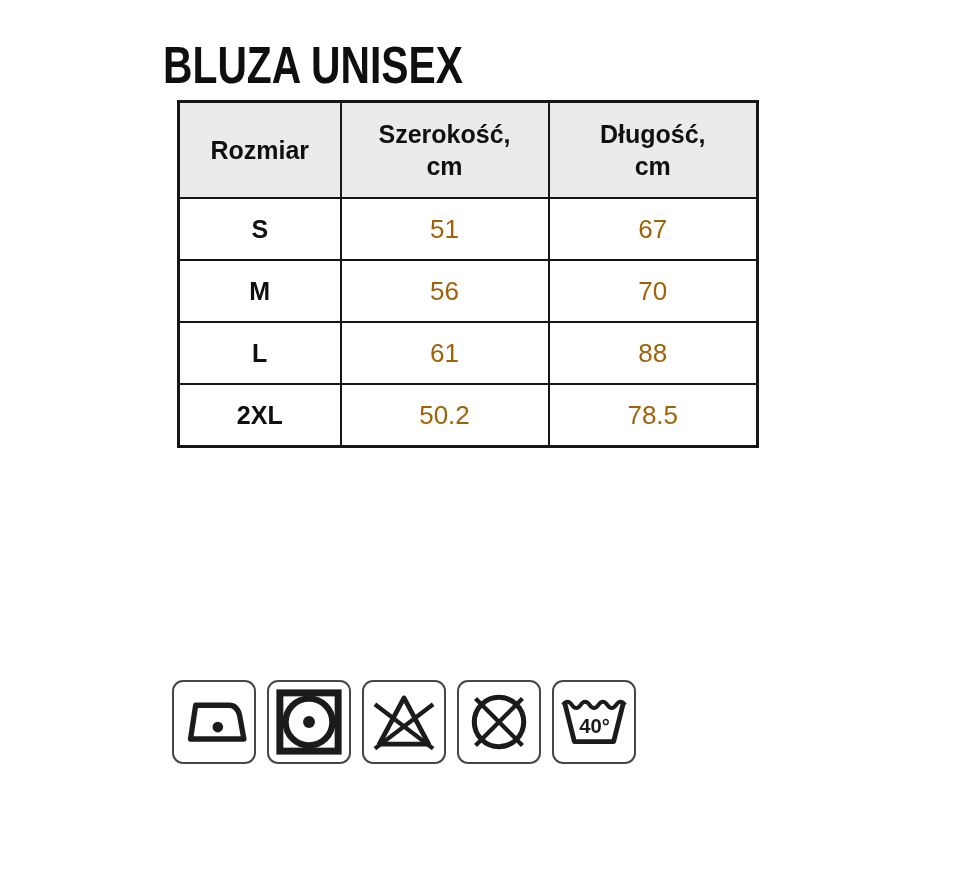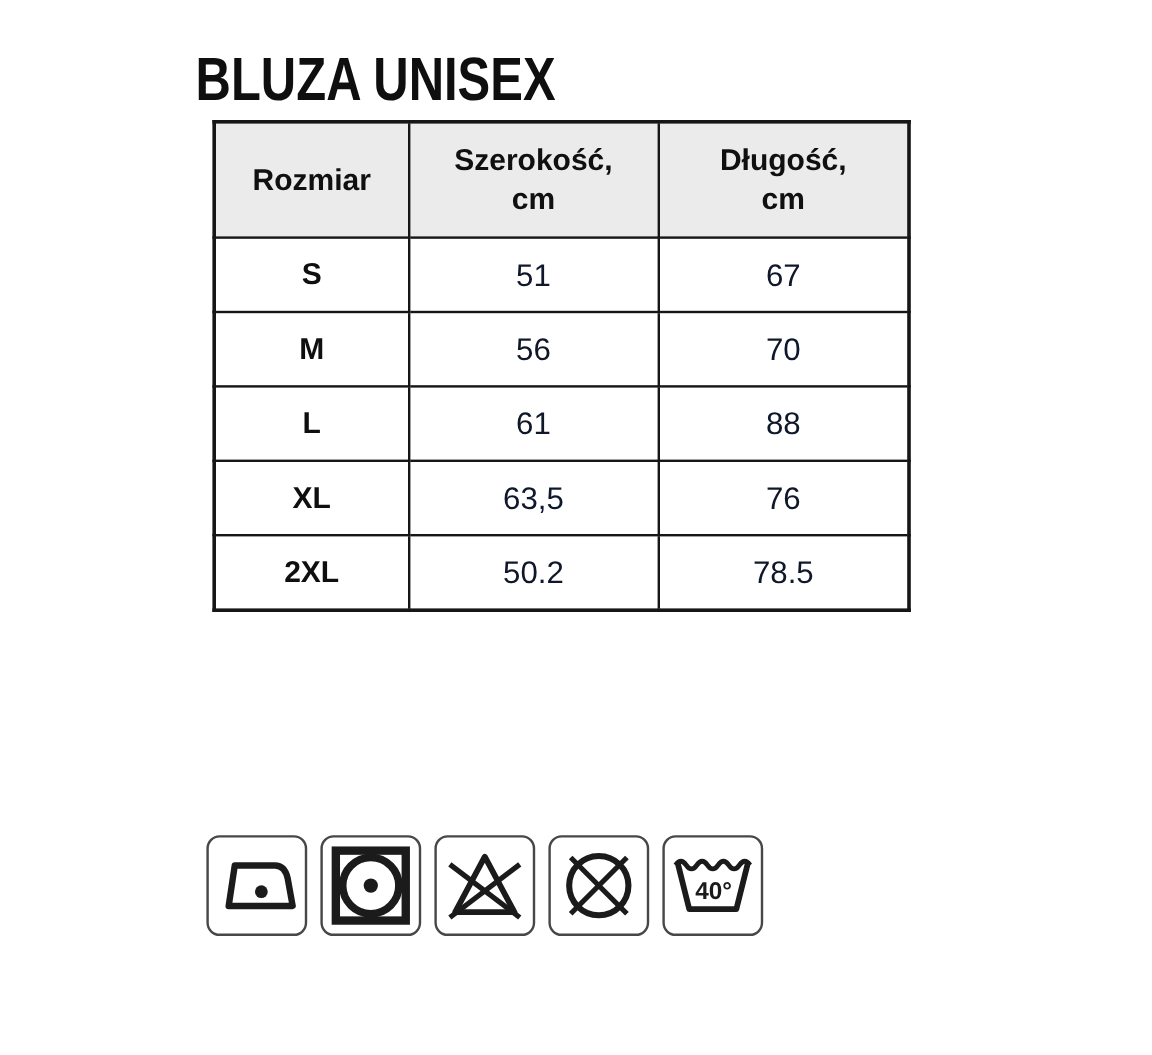--- a/index.html
+++ b/index.html
@@ -20,23 +20,23 @@
   }
   table.size-table th, table.size-table td{
     border:2px solid #161616;text-align:center;vertical-align:middle;
   }
   table.size-table th{
     background:#ebebeb;font-size:25px;font-weight:700;color:#101010;
     white-space:pre-line;line-height:32px;padding:15px 4px;
   }
   table.size-table td{height:60px;padding:0;background:#ffffff;}
   td.size-cell{font-size:25px;font-weight:700;color:#0f0f0f;}
-  td.value-cell{font-size:26px;font-weight:400;color:#0f172a;}
+  td.value-cell{font-size:26px;font-weight:400;color:#a16207;}
   .care-row{
-    position:absolute;left:172px;top:696px;display:flex;gap:11px;
+    position:absolute;left:172px;top:680px;display:flex;gap:11px;
   }
   .care-box{
     width:84px;height:84px;box-sizing:border-box;background:#ffffff;
     border:2px solid #474747;border-radius:11px;
     display:flex;align-items:center;justify-content:center;
   }
   .care-box svg{display:block;}
   .stroke{fill:none;stroke:#1b1b1b;}
   .fillglyph{fill:#1b1b1b;stroke:none;}
   .wash-temp{
@@ -74,25 +74,20 @@
       </tr>
       <tr>
         <td class="size-cell">M</td>
         <td class="value-cell">56</td>
         <td class="value-cell">70</td>
       </tr>
       <tr>
         <td class="size-cell">L</td>
         <td class="value-cell">61</td>
         <td class="value-cell">88</td>
-      </tr>
-      <tr>
-        <td class="size-cell">XL</td>
-        <td class="value-cell">63,5</td>
-        <td class="value-cell">76</td>
       </tr>
       <tr>
         <td class="size-cell">2XL</td>
         <td class="value-cell">50.2</td>
         <td class="value-cell">78.5</td>
       </tr>
     </tbody>
   </table>
 
   <div class="care-row">

